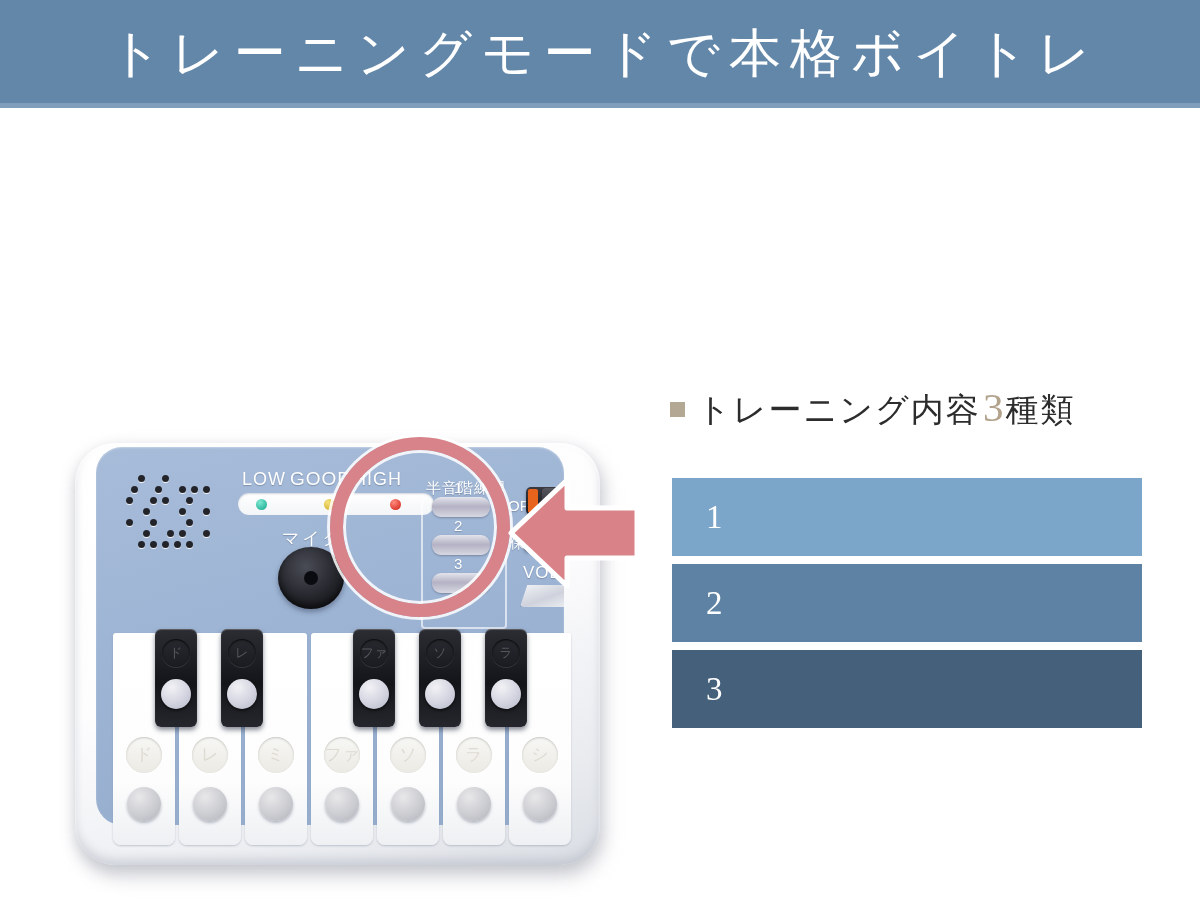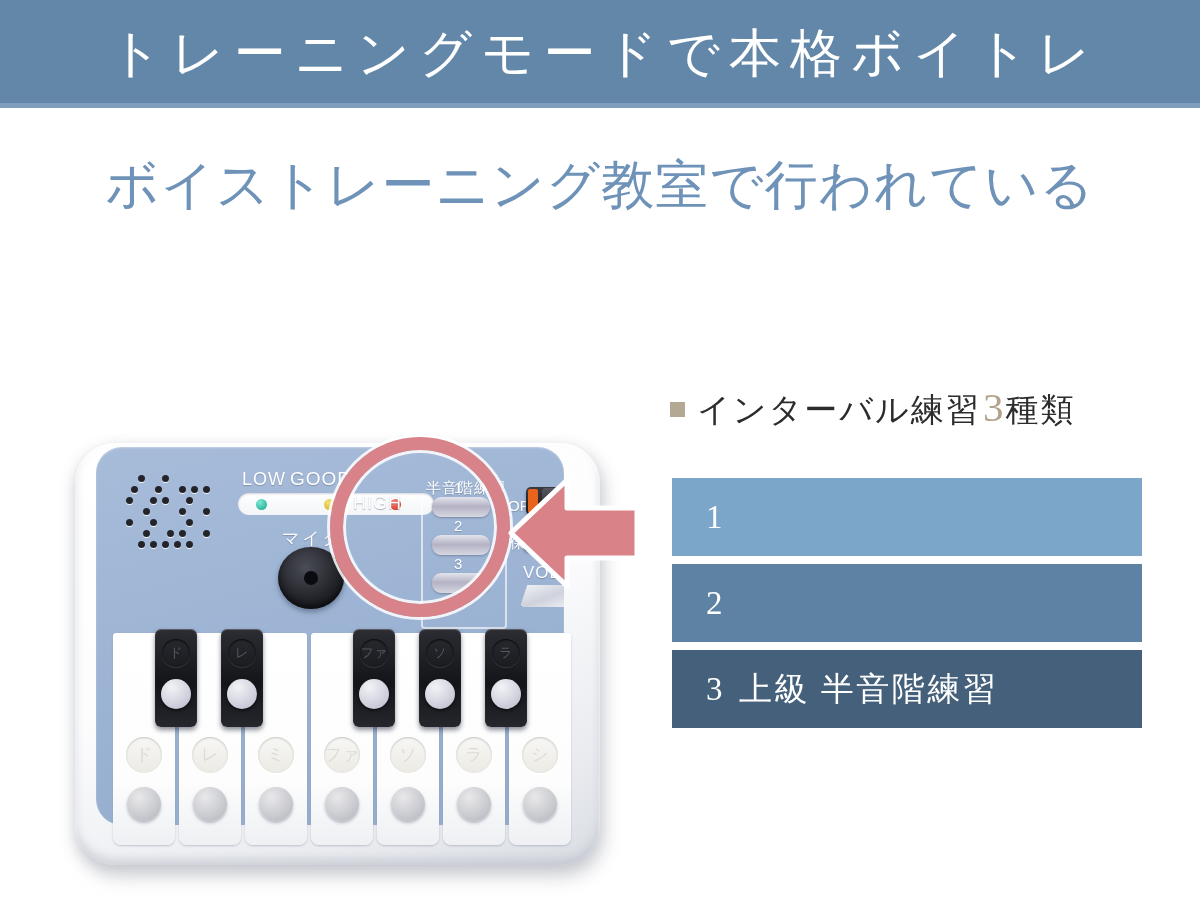--- a/index.html
+++ b/index.html
@@ -103,21 +103,21 @@
   .led.r{left:152px;background:radial-gradient(circle at 35% 30%,#ff8b7e,#d01c12);}
 
   .lbl{
     position:absolute;color:#ffffff;
     font-family:"Liberation Sans","DejaVu Sans",sans-serif;
     text-shadow:0 1px 1px rgba(90,105,130,.5);
     white-space:nowrap;
   }
   .lbl-low{left:146px;top:22px;font-size:18px;letter-spacing:1px;}
   .lbl-good{left:194px;top:21px;font-size:19px;letter-spacing:1px;}
-  .lbl-high{left:257px;top:22px;font-size:18px;letter-spacing:1px;margin-top:24px;}
+  .lbl-high{left:257px;top:22px;font-size:18px;letter-spacing:1px;}
   .lbl-mike{left:186px;top:80px;font-size:17px;letter-spacing:3px;}
   .lbl-training{left:330px;top:32px;font-size:15px;letter-spacing:1px;}
   .lbl-off{left:412px;top:50px;font-size:15px;}
   .lbl-vol{left:427px;top:116px;font-size:17px;letter-spacing:1px;}
   .lbl-hoso{left:414px;top:88px;font-size:14px;}
 
   
   .mic{
     position:absolute;left:182px;top:100px;width:66px;height:62px;
     border-radius:50%;
@@ -235,41 +235,39 @@
 </head>
 <body>
 
 <div class="page">
 
   <div class="header-band">
     <div class="header-title">トレーニングモードで本格ボイトレ</div>
   </div>
 
   <div class="subtitle">
-    <span class="sub-line sub-blue">ボイストレーニング教室で行われている</span>
   </div>
 
   <div class="right-col">
     <div class="level-head">
       <span class="bullet-sq"></span>
-      <span>インターバル練習</span>
+      <span>トレーニング内容</span>
       <span class="count-num">3</span>
       <span>種類</span>
     </div>
 
     <div class="bars">
       <div class="bar" style="background:#7ca5ca;">
         <span class="bar-num">1</span>
       </div>
       <div class="bar" style="background:#5e82a3;">
         <span class="bar-num">2</span>
       </div>
       <div class="bar" style="background:#44607a;">
         <span class="bar-num">3</span>
-        <span>上級 半音階練習</span>
       </div>
     </div>
   </div>
 
   <div class="device-wrap">
     <div class="device-shadow"></div>
     <div class="device-body"></div>
 
     <div class="device-panel">
 

